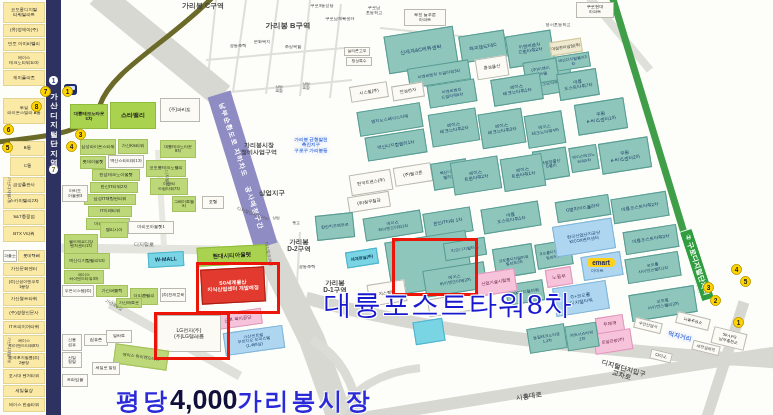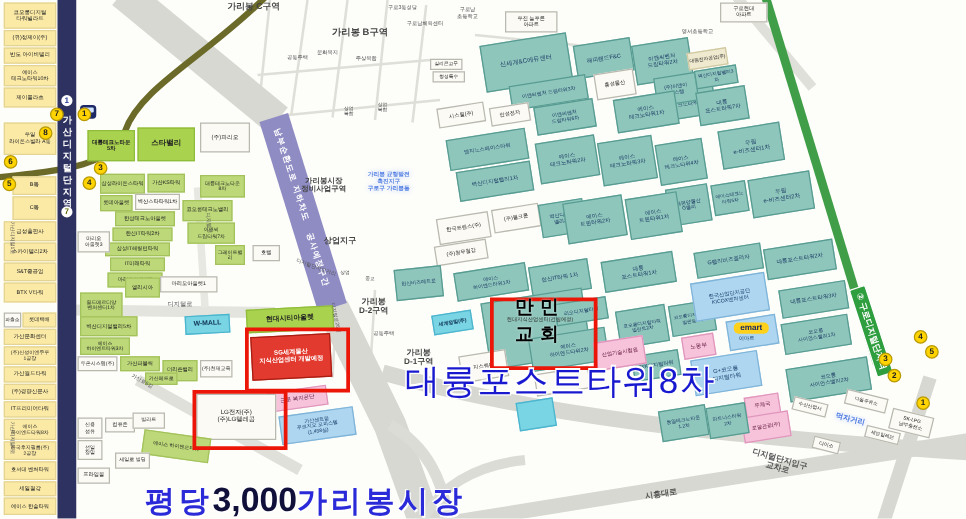--- a/index.html
+++ b/index.html
@@ -343,22 +343,17 @@
       <div class="exit" style="left: 703px; top: 282px;">3</div>
       <div class="exit" style="left: 710px; top: 295px;">2</div>
       <div class="exit" style="left: 733px; top: 317px;">1</div>
     </div>
   <div id="hls">
       <div class="hl" style="left: 392px; top: 238px; width: 80px; height: 52px;"></div>
       <div class="hl" style="left: 196px; top: 262px; width: 78px; height: 46px;"></div>
       <div class="hl" style="left: 154px; top: 312px; width: 70px; height: 42px;"></div>
     </div>
 
-  <div id="manmin-box">
-    <div class="manmin-line">만민</div>
-    <div class="manmin-note">현대지식산업센터(건립예정)</div>
-    <div class="manmin-line">교회</div>
-  </div>
   <div id="daeryung">대륭포스트타워8차</div>
   <div id="price">
-    <span class="p-blue">평당</span><span class="p-num">3,000</span><span class="p-blue">가리봉시장</span>
+    <span class="p-blue">평당</span><span class="p-num">4,000</span><span class="p-blue">가리봉시장</span>
   </div>
 </div>
 
 </body></html>

